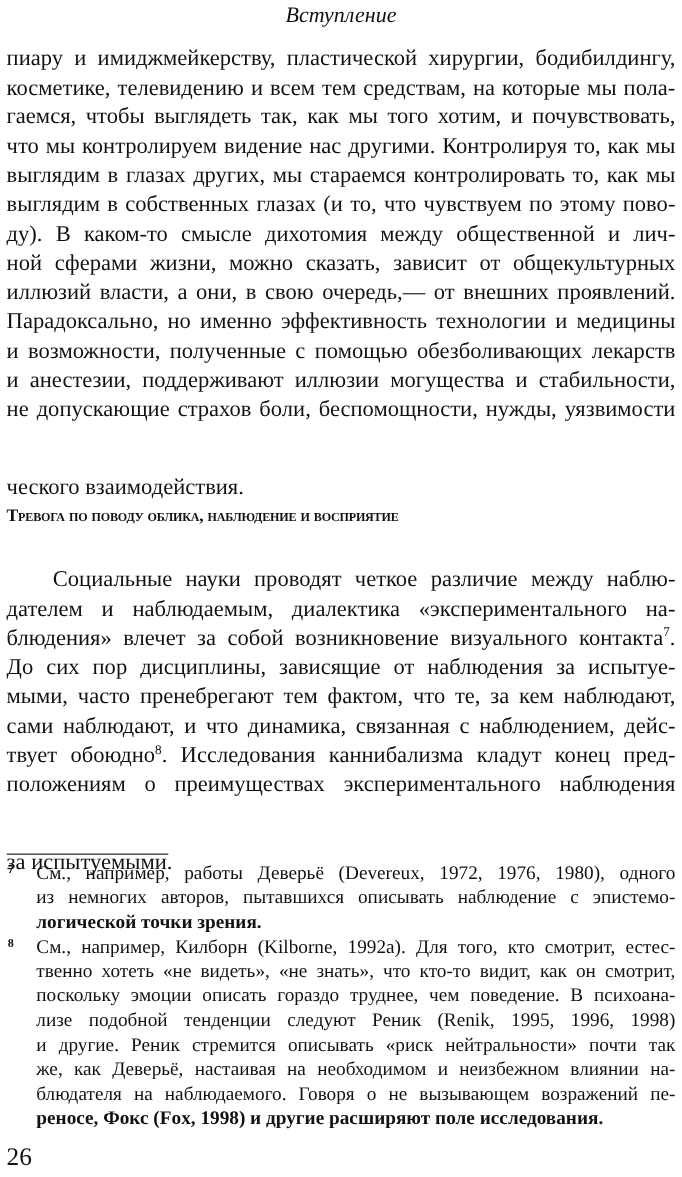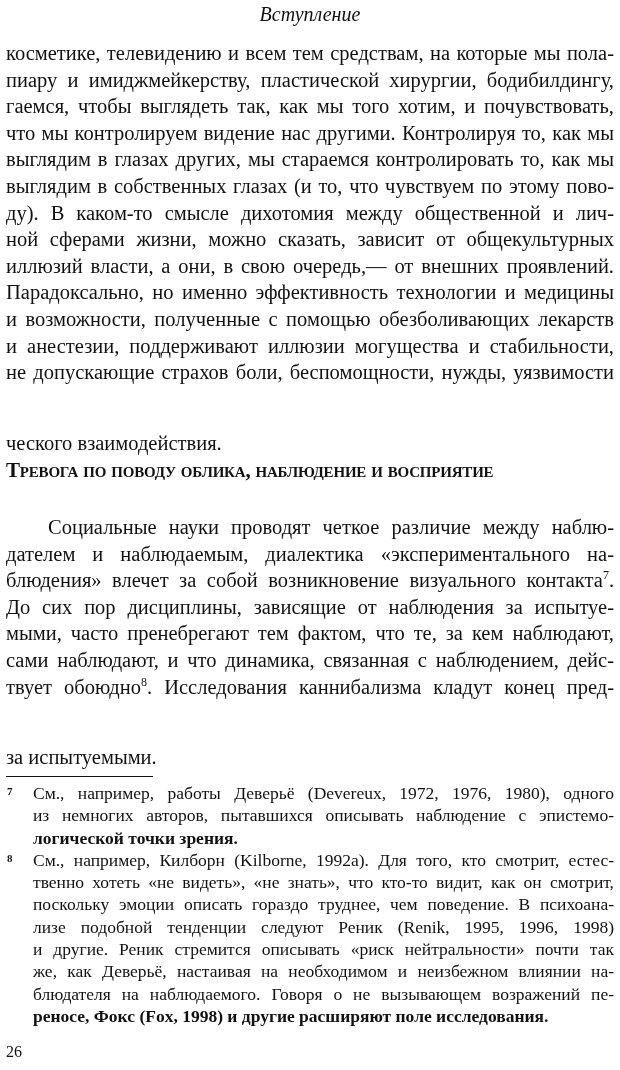--- a/index.html
+++ b/index.html
@@ -14,52 +14,52 @@
   }
   .body-text {
     position: absolute; left: 6px; width: 608px;
     font-size: 20.5px; line-height: 26.6px; text-align: justify;
   }
   .body-text .line { display: block; white-space: nowrap; text-align-last: justify; text-align: justify; }
   .body-text .line.last { text-align-last: left; margin-top: 44px; }
   .p1 { top: 40px; }
   .heading {
     position: absolute; top: 456px; left: 6px; width: 608px;
-    font-weight: bold; font-size: 21px; line-height: 28px; font-variant: small-caps;
+    font-weight: bold; font-size: 16px; line-height: 28px; font-variant: small-caps;
     white-space: nowrap; letter-spacing: -0.2px;
   }
   .p2 { top: 514px; }
   .p2 .indent { padding-left: 42px; }
   .fn-rule {
     position: absolute; top: 776px; left: 6px; width: 147px; height: 0;
     border-top: 1.6px solid #111;
   }
   .footnotes {
     position: absolute; top: 782px; left: 6px; width: 608px;
     font-size: 17.5px; line-height: 22.3px;
   }
   .fn { position: relative; padding-left: 27px; }
   .fn-num {
     position: absolute; left: 1px; top: 0; font-size: 11px; font-weight: bold; line-height: 18px;
   }
   .fn .line { display: block; white-space: nowrap; text-align: justify; text-align-last: justify; }
   .fn .line.last { text-align-last: left; font-weight: bold; }
   .page-number {
-    position: absolute; top: 1040px; left: 6px; font-size: 16px; line-height: 24px;
+    position: absolute; top: 1040px; left: 6px; font-size: 23px; line-height: 24px;
   }
   sup { font-size: 12px; line-height: 0; vertical-align: 8px; }
 </style>
 </head>
 <body>
 
 <div class="running-head">Вступление</div>
 
 <div class="body-text p1">
+  <span class="line">пиару и имиджмейкерству, пластической хирургии, бодибилдингу,</span>
   <span class="line">косметике, телевидению и всем тем средствам, на которые мы пола-</span>
-  <span class="line">пиару и имиджмейкерству, пластической хирургии, бодибилдингу,</span>
   <span class="line">гаемся, чтобы выглядеть так, как мы того хотим, и почувствовать,</span>
   <span class="line">что мы контролируем видение нас другими. Контролируя то, как мы</span>
   <span class="line">выглядим в глазах других, мы стараемся контролировать то, как мы</span>
   <span class="line">выглядим в собственных глазах (и то, что чувствуем по этому пово-</span>
   <span class="line">ду). В каком-то смысле дихотомия между общественной и лич-</span>
   <span class="line">ной сферами жизни, можно сказать, зависит от общекультурных</span>
   <span class="line">иллюзий власти, а они, в свою очередь,— от внешних проявлений.</span>
   <span class="line">Парадоксально, но именно эффективность технологии и медицины</span>
   <span class="line">и возможности, полученные с помощью обезболивающих лекарств</span>
   <span class="line">и анестезии, поддерживают иллюзии могущества и стабильности,</span>
@@ -70,20 +70,21 @@
 <div class="heading">Тревога по поводу облика, наблюдение и восприятие</div>
 
 <div class="body-text p2">
   <span class="line indent">Социальные науки проводят четкое различие между наблю-</span>
   <span class="line">дателем и наблюдаемым, диалектика «экспериментального на-</span>
   <span class="line"><span>блюдения» влечет за собой возникновение визуального контакта</span><sup>7</sup><span>.</span></span>
   <span class="line">До сих пор дисциплины, зависящие от наблюдения за испытуе-</span>
   <span class="line">мыми, часто пренебрегают тем фактом, что те, за кем наблюдают,</span>
   <span class="line">сами наблюдают, и что динамика, связанная с наблюдением, дейс-</span>
   <span class="line"><span>твует обоюдно</span><sup>8</sup><span>. Исследования каннибализма кладут конец пред-</span></span>
+  <span class="line">положениям о преимуществах экспериментального наблюдения</span>
   <span class="line last">за испытуемыми.</span>
 </div>
 
 <div class="fn-rule"></div>
 
 <div class="footnotes">
   <div class="fn">
     <span class="fn-num">7</span>
     <span class="line">См., например, работы Деверьё (Devereux, 1972, 1976, 1980), одного</span>
     <span class="line">из немногих авторов, пытавшихся описывать наблюдение с эпистемо-</span>

